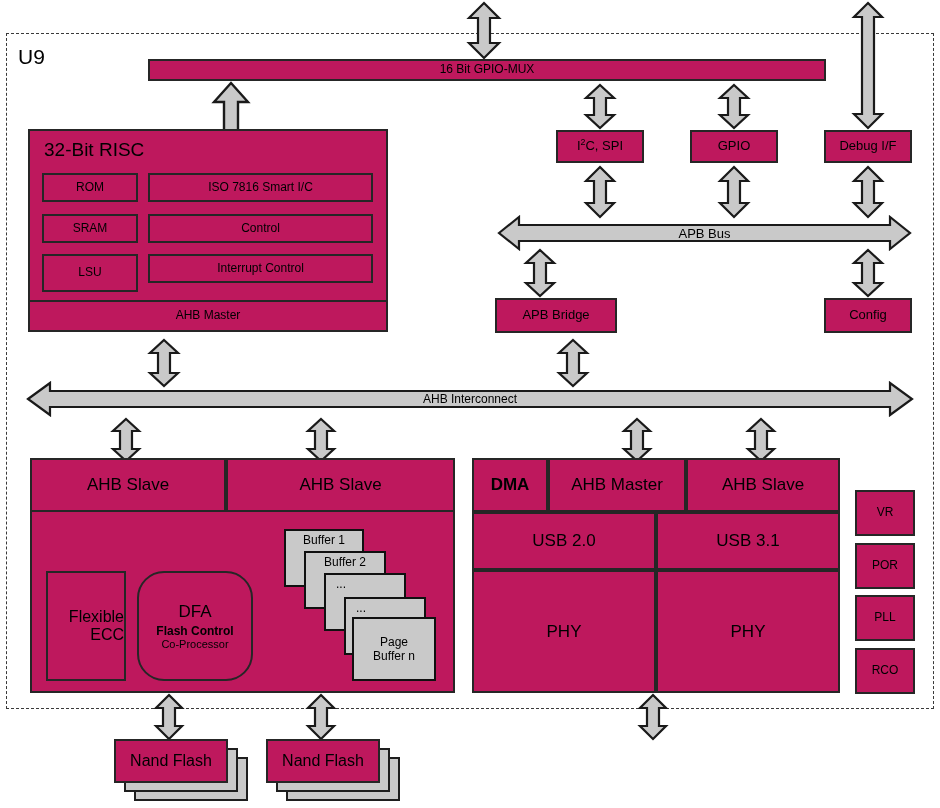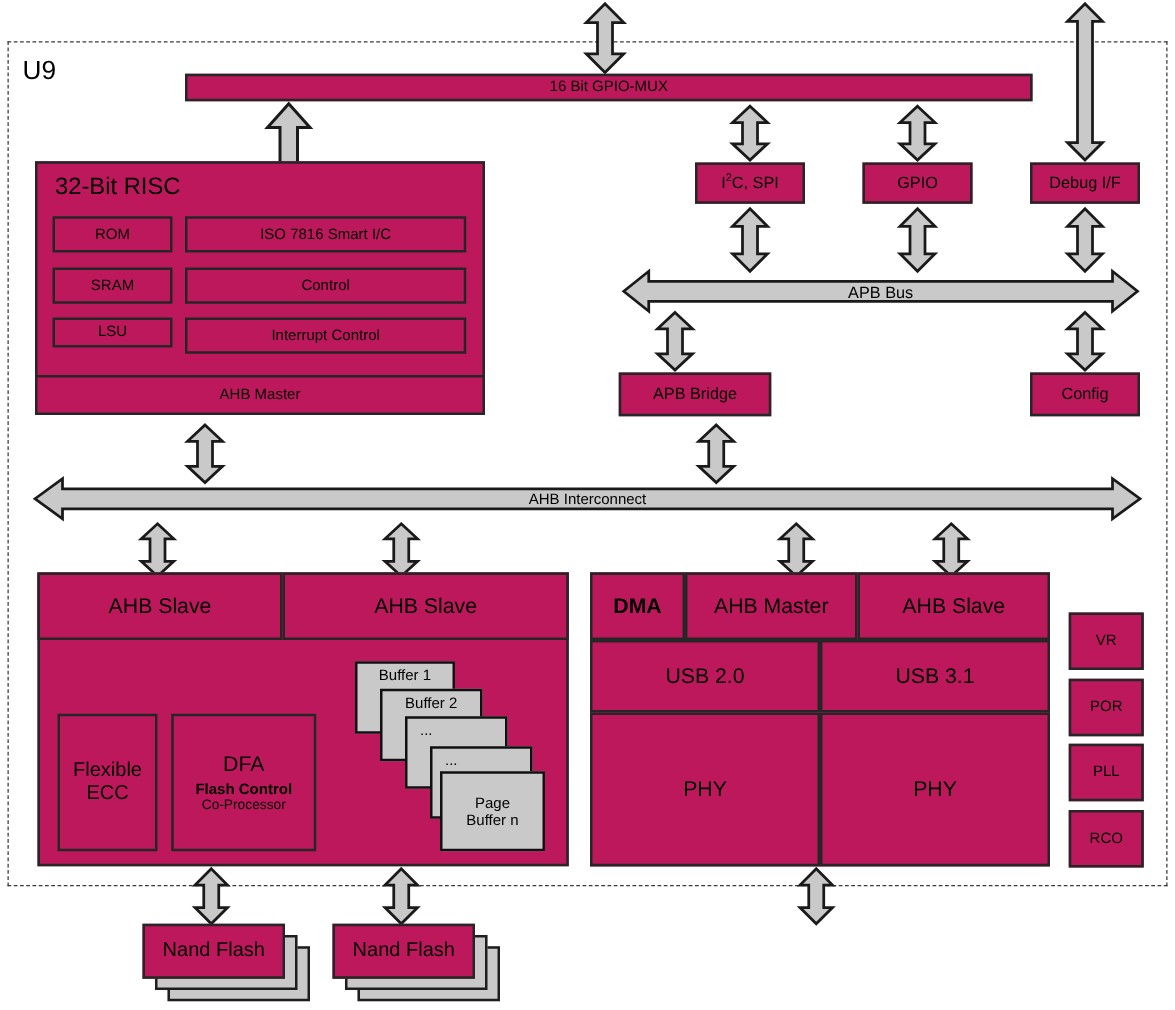--- a/index.html
+++ b/index.html
@@ -61,21 +61,21 @@
   <svg class="arrowsvg" style="left:211px;top:82px;width:40px;height:90px;" viewBox="0 0 40 90">
     <path d="M20 1 L37 20 L27 20 L27 70 L37 70 L20 89 L3 70 L13 70 L13 20 L3 20 Z" fill="#c9c9c9" stroke="#1a1a1a" stroke-width="2.4" stroke-linejoin="miter"></path>
   </svg>
 
   <div class="abs blk" style="left:28px;top:129px;width:360px;height:203px;"></div>
 
   <div class="lbl t19" style="left:44px;top:136px;width:180px;height:28px;justify-content:flex-start;">32-Bit RISC</div>
 
   <div class="abs blk t12" style="left:42px;top:173px;width:96px;height:29px;">ROM</div>
   <div class="abs blk t12" style="left:42px;top:214px;width:96px;height:29px;">SRAM</div>
-  <div class="abs blk t12" style="left:42px;top:254px;width:96px;height:24px;">LSU</div>
+  <div class="abs blk t12" style="left:42px;top:254px;width:96px;height:38px;">LSU</div>
 
   <div class="abs blk t12" style="left:148px;top:173px;width:225px;height:29px;">ISO 7816  Smart I/C</div>
   <div class="abs blk t12" style="left:148px;top:214px;width:225px;height:29px;">Control</div>
   <div class="abs blk t12" style="left:148px;top:254px;width:225px;height:29px;">Interrupt Control</div>
 
   <div class="abs blk t12" style="left:28px;top:300px;width:360px;height:32px;">AHB Master</div>
 
   <svg class="arrowsvg" style="left:147px;top:339px;width:34px;height:48px;" viewBox="0 0 34 48">
     <path d="M17 1 L31 14 L23 14 L23 34 L31 34 L17 47 L3 34 L11 34 L11 14 L3 14 Z" fill="#c9c9c9" stroke="#1a1a1a" stroke-width="2.2" stroke-linejoin="miter"></path>
   </svg>
@@ -145,26 +145,26 @@
   <svg class="arrowsvg" style="left:745px;top:418px;width:32px;height:44px;" viewBox="0 0 32 44">
     <path d="M16 1 L29 13 L22 13 L22 31 L29 31 L16 43 L3 31 L10 31 L10 13 L3 13 Z" fill="#c9c9c9" stroke="#1a1a1a" stroke-width="2.2" stroke-linejoin="miter"></path>
   </svg>
 
   <div class="abs blk" style="left:30px;top:458px;width:425px;height:235px;"></div>
 
   <div class="abs blk t17" style="left:30px;top:458px;width:196px;height:54px;">AHB Slave</div>
   <div class="abs blk t17" style="left:226px;top:458px;width:229px;height:54px;">AHB Slave</div>
 
 
-  <div class="abs blk" style="left:46px;top:571px;width:80px;height:110px;flex-direction:column;">
+  <div class="abs blk" style="left:46px;top:571px;width:80px;height:110px;flex-direction:column;align-items:flex-end;">
     <span class="t16">Flexible</span>
     <span class="t16">ECC</span>
   </div>
 
-  <div class="abs blk" style="left:137px;top:571px;width:116px;height:110px;flex-direction:column;">
+  <div class="abs blk" style="left:137px;top:571px;width:116px;height:110px;flex-direction:column;border-radius:27px;">
     <span class="t17" style="margin-bottom:4px;">DFA</span>
     <span class="t12 bold">Flash Control</span>
     <span class="t11">Co-Processor</span>
   </div>
 
   <div class="bufbox" style="left:284px;top:529px;width:80px;height:58px;">
     <span>Buffer 1</span>
   </div>
   <div class="bufbox" style="left:304px;top:551px;width:82px;height:58px;">
     <span>Buffer 2</span>

